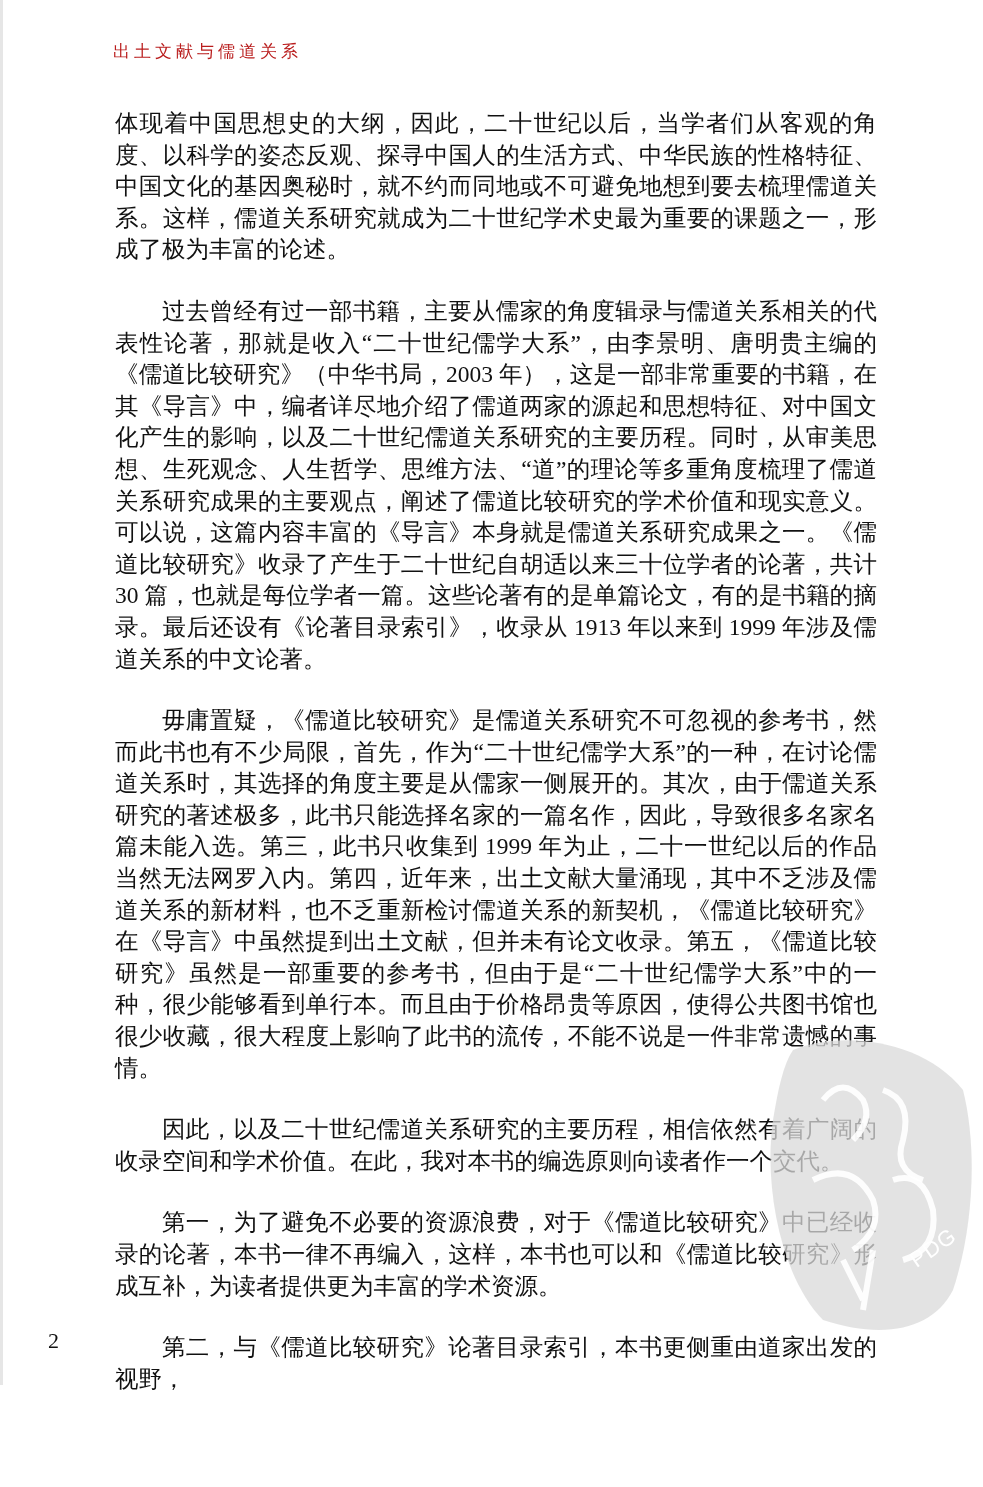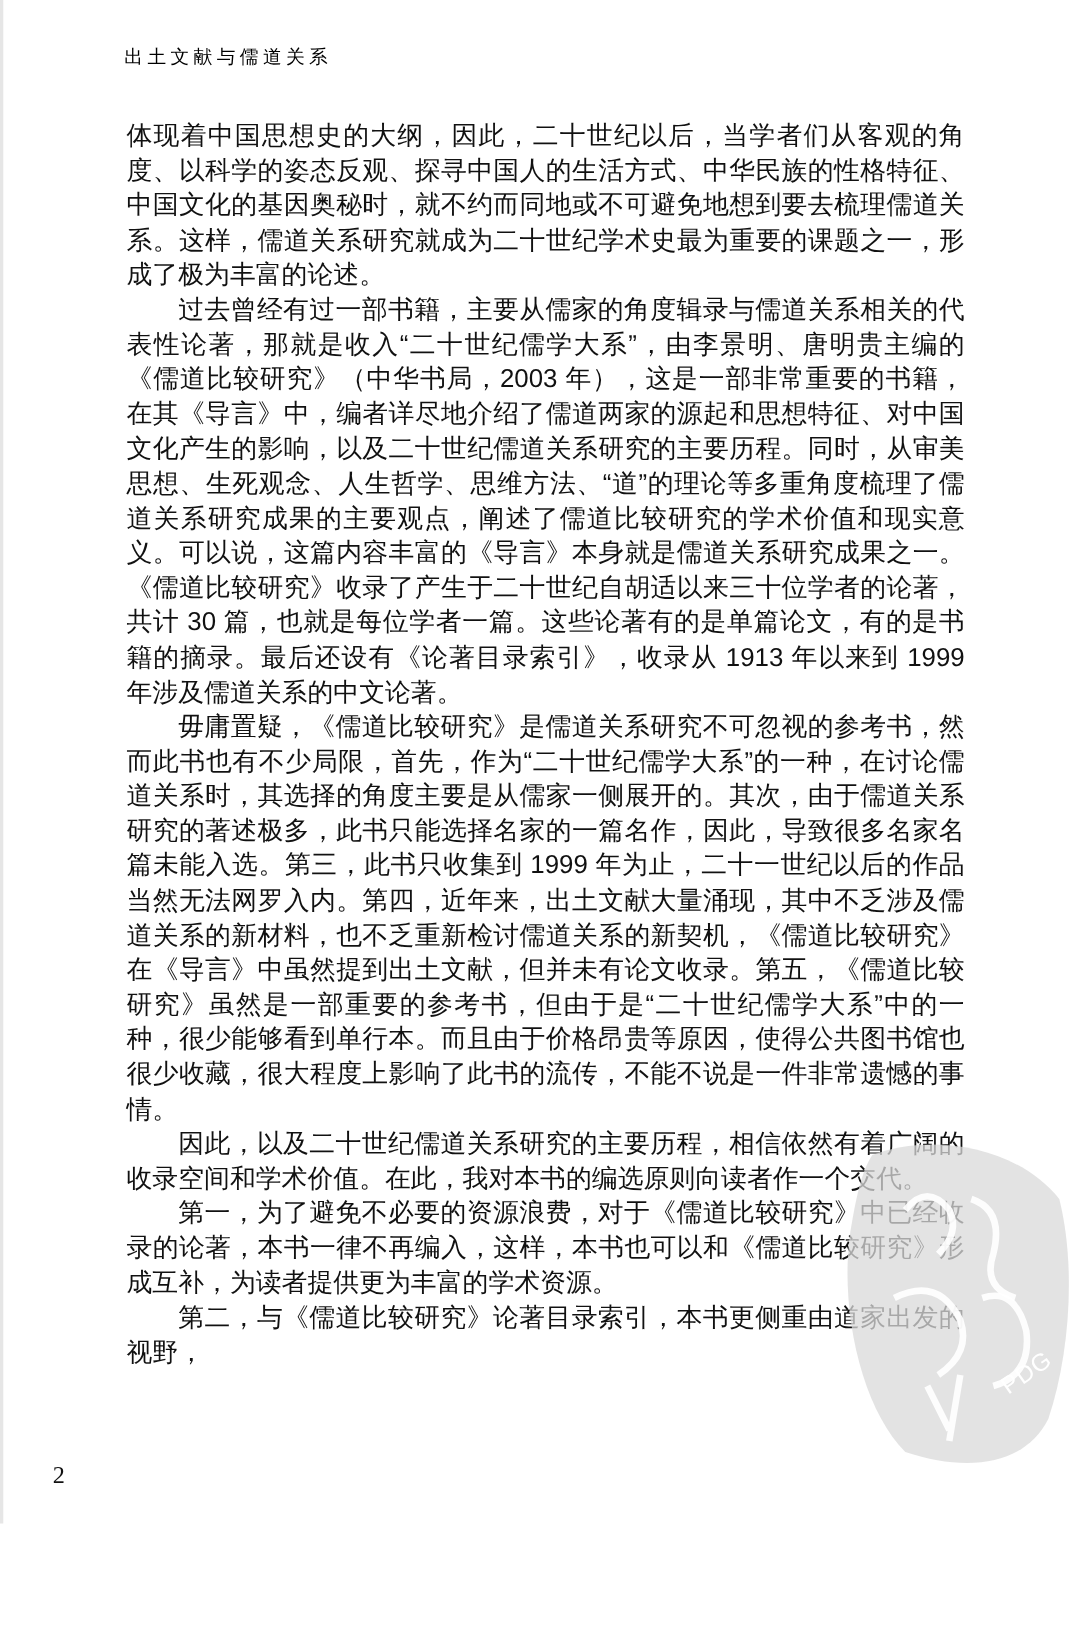--- a/index.html
+++ b/index.html
@@ -6,30 +6,30 @@
     body { width: 983px; height: 1487px; position: relative; overflow: hidden; }
     .page {
       position: absolute; left: 0; top: 0; width: 983px; height: 1385px;
       background: #ffffff;
       border-left: 3px solid #e6e6e6;
       box-sizing: border-box;
     }
     .running-head {
       position: absolute; left: 110px; top: 40px;
       font-family: "DejaVu Serif", serif; font-size: 17px; letter-spacing: 4px;
-      color: #000000;
+      color: #b91c1c;
     }
     .body-text {
       position: absolute; left: 112px; top: 108px; width: 762px;
-      font-family: Liberation Sans, sans-serif;
+      font-family: Liberation Serif, serif;
       font-size: 23.5px; line-height: 31.6px; color: #111;
       text-align: justify; text-justify: inter-character;
     }
     .body-text p { margin: 0; }
-    .body-text p.indent { text-indent: 2em; }
+    .body-text p.indent { text-indent: 2em; margin-top: 30px; }
     .page-number {
       position: absolute; left: 45px; top: 1328px;
       font-family: "Liberation Serif", serif; font-size: 22px; color: #111;
     }
     .watermark {
       position: absolute; left: 760px; top: 1030px; width: 220px; height: 310px;
       pointer-events: none;
     }
     .watermark-label {
       position: absolute; left: 905px; top: 1235px;

